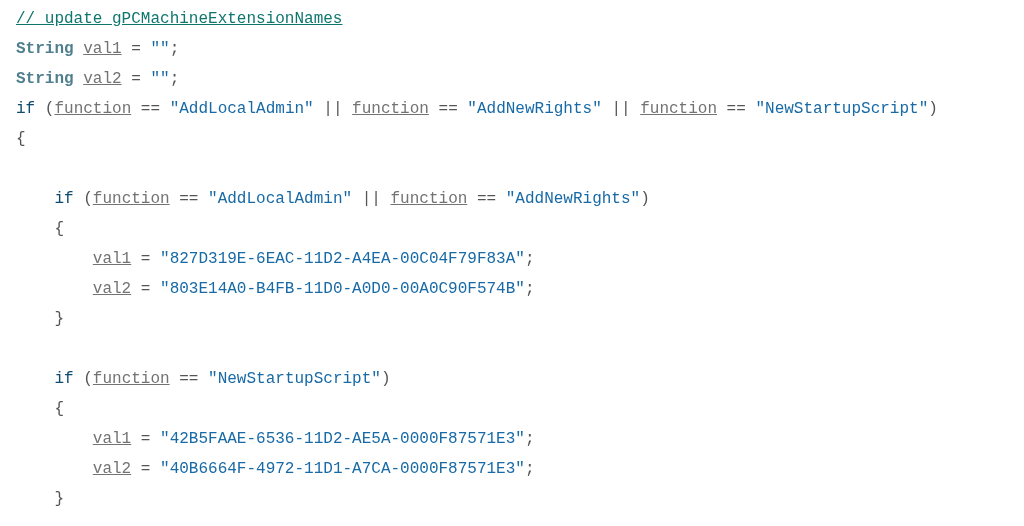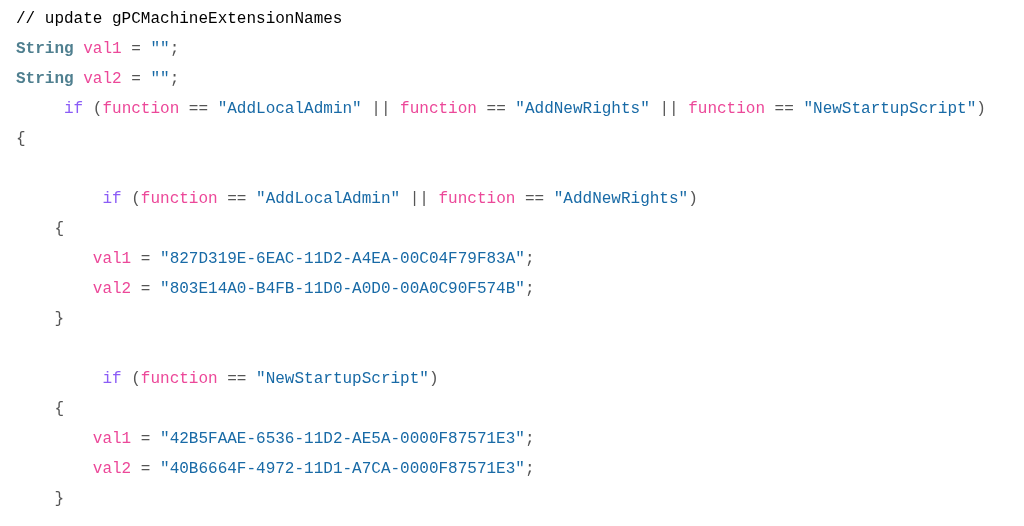--- a/index.html
+++ b/index.html
@@ -12,26 +12,26 @@
   }
   pre.code {
     margin: 0;
     padding: 4px 0 0 16px;
     font-family: Consolas, "Courier New", monospace;
     font-size: 16px;
     line-height: 30px;
     white-space: pre;
     color: #555;
   }
-  .cmt { color: #000000; }
+  .cmt { color: #0f766e; text-decoration: underline; }
   .typ { color: #4f7f8f; font-weight: bold; }
-  .id  { color: #ec4899; }
+  .id  { color: #737373; text-decoration: underline; }
   .op  { color: #555; }
   .pun { color: #555; }
-  .kw  { color: #8b5cf6; margin-left: 48px; }
+  .kw  { color: #0c4a6e; }
   .str { color: #186aa6; }
 </style>
 </head>
 <body>
 
 <pre class="code"><span class="cmt">// update gPCMachineExtensionNames</span>
 <span class="typ">String</span> <span class="id">val1</span> <span class="op">=</span> <span class="str">""</span><span class="pun">;</span>
 <span class="typ">String</span> <span class="id">val2</span> <span class="op">=</span> <span class="str">""</span><span class="pun">;</span>
 <span class="kw">if</span> <span class="pun">(</span><span class="id">function</span> <span class="op">==</span> <span class="str">"AddLocalAdmin"</span> <span class="op">||</span> <span class="id">function</span> <span class="op">==</span> <span class="str">"AddNewRights"</span> <span class="op">||</span> <span class="id">function</span> <span class="op">==</span> <span class="str">"NewStartupScript"</span><span class="pun">)</span>
 <span class="pun">{</span>

